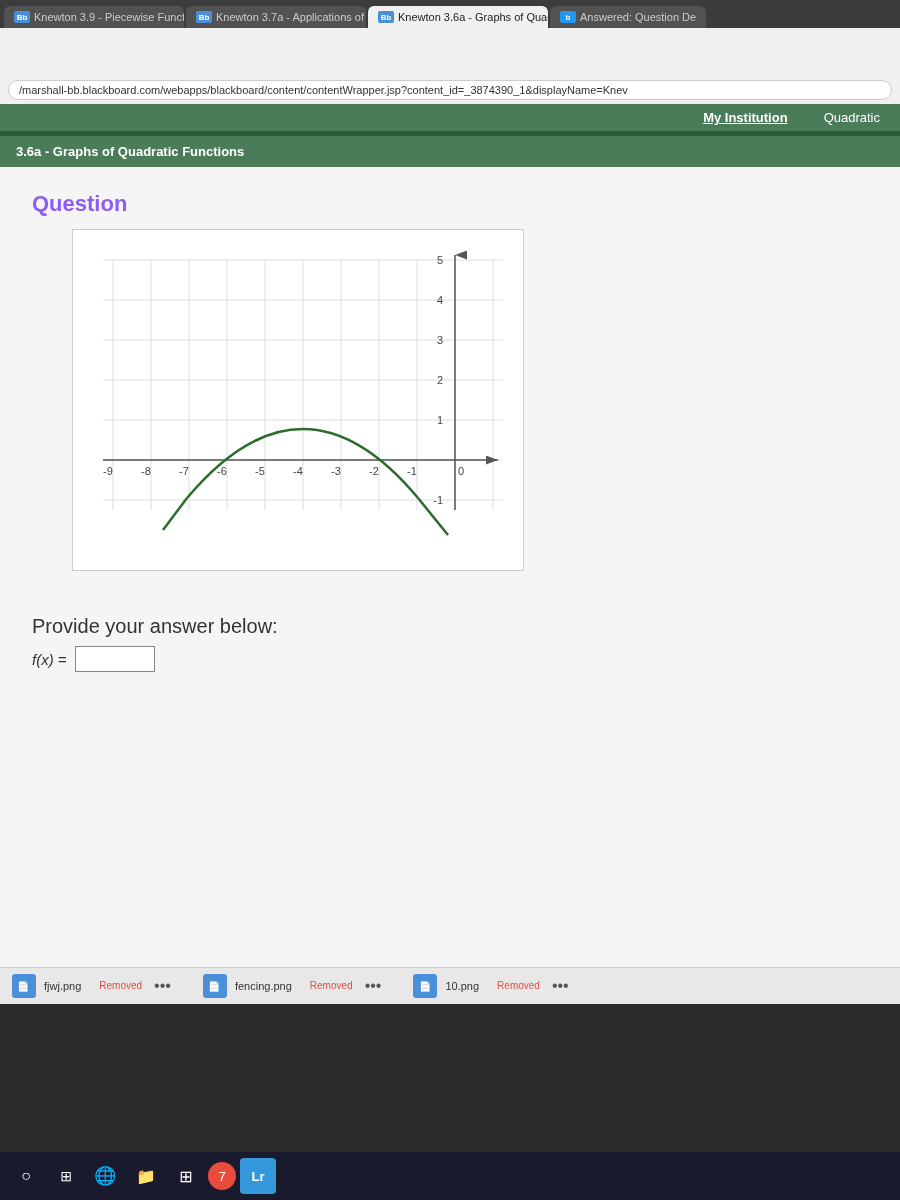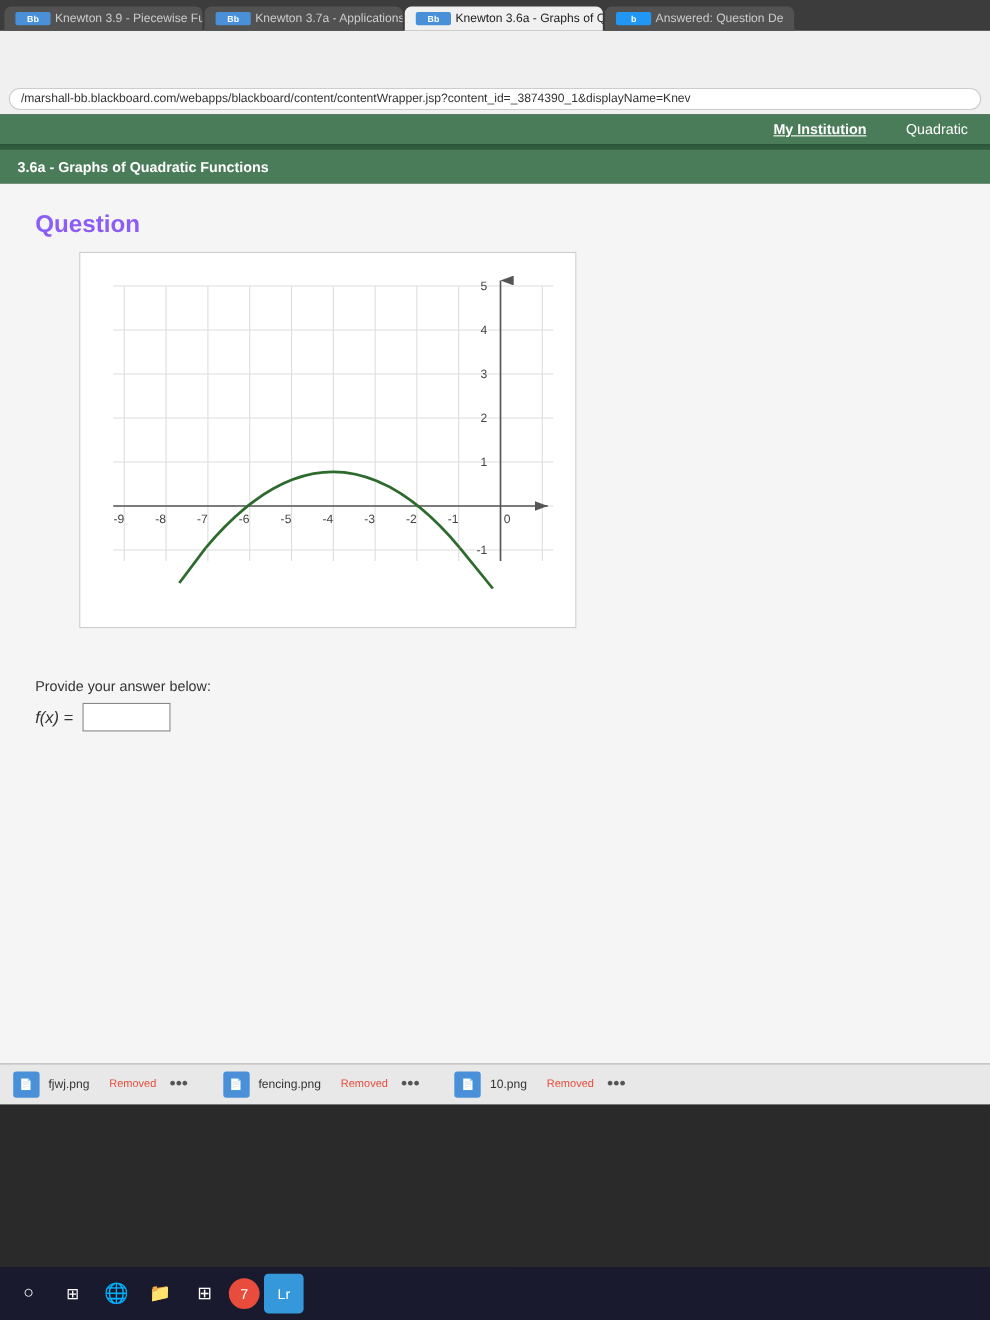--- a/index.html
+++ b/index.html
@@ -42,21 +42,21 @@
       background: #f0f0f0;
       color: #222;
     }
 
     .tab.inactive {
       background: #525252;
       color: #ccc;
     }
 
     .tab-favicon {
-      width: 32px;
+      width: 16px;
       height: 12px;
       background: #4a90d9;
       border-radius: 2px;
       flex-shrink: 0;
       font-size: 8px;
       color: white;
       display: flex;
       align-items: center;
       justify-content: center;
       font-weight: bold;
@@ -148,21 +148,21 @@
 
     .graph-svg {
       display: block;
     }
 
     .answer-section {
       margin-top: 20px;
     }
 
     .provide-answer {
-      font-size: 13px;
+      font-size: 20px;
       color: #333;
     }
 
     .function-input-row {
       display: flex;
       align-items: center;
       gap: 8px;
       margin-top: 8px;
     }
 
@@ -426,14 +426,14 @@
   </div>
 </div>
 
 <div class="taskbar">
   <div class="taskbar-btn">○</div>
   <div class="taskbar-btn" style="font-size:14px;">⊞</div>
   <div class="taskbar-btn" style="color:#3ca0f0; font-size:18px;">🌐</div>
   <div class="taskbar-btn" style="color:#f5a623;">📁</div>
   <div class="taskbar-btn">⊞</div>
   <div class="taskbar-btn" style="background:#e74c3c; border-radius:50%; width:28px; height:28px; font-size:13px;">7</div>
-  <div class="taskbar-btn" style="background:#3498db; border-radius:4px; color:white; font-size:13px; padding:2px 4px;">Lr</div>
+  <div class="taskbar-btn" style="background:#3498db; border-radius:4px; color:white; font-size:13px; padding:2px 4px;font-weight:bold;">Lr</div>
 </div>
 
 </body></html>

